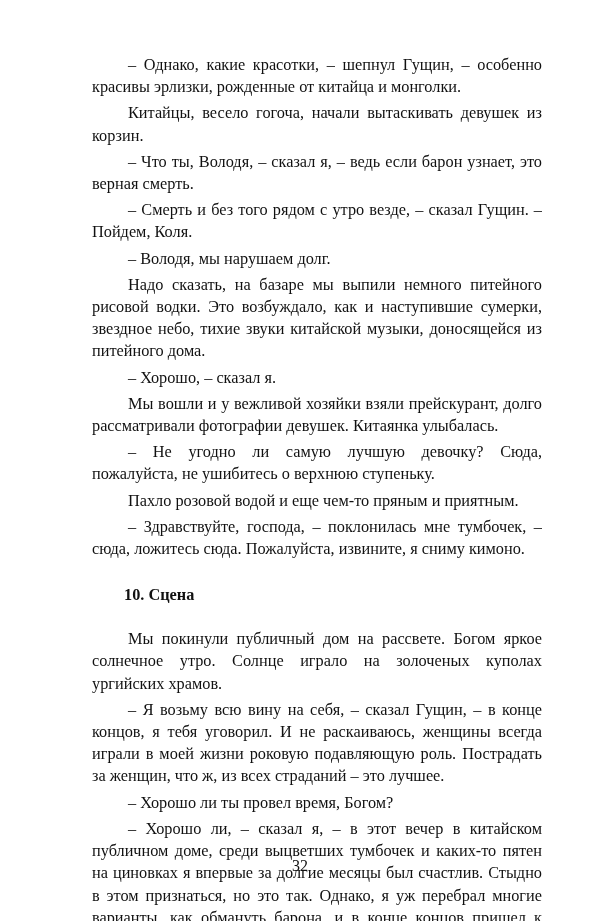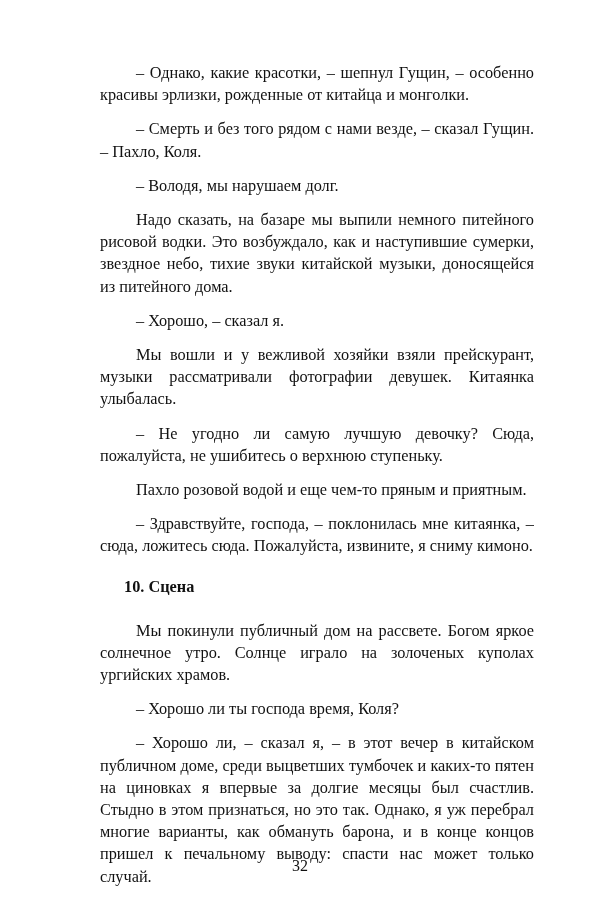--- a/index.html
+++ b/index.html
@@ -3,44 +3,47 @@
 <meta charset="utf-8">
 <style>
   html, body { margin: 0; padding: 0; background: #ffffff; }
   body { width: 600px; height: 921px; position: relative; overflow: hidden; }
   .page {
     position: absolute; left: 88px; top: 50px; width: 458px;
     font-family: "Liberation Serif", serif;
     font-size: 16.3px; line-height: 22.2px; color: #111111;
     text-align: justify;
   }
-  .page p { margin: 12px; text-indent: 36px; text-align: justify; }
+  .page p { margin: 4px; text-indent: 36px; text-align: justify; }
   .page h2 {
     font-family: "Liberation Serif", serif; font-weight: bold;
-    font-size: 16.3px; margin: 18px 0 22px 0; padding-left: 36px; line-height: 22px;
+    font-size: 16.3px; margin: 24px 0 22px 0; padding-left: 36px; line-height: 22px;
   }
   .pagenum {
     position: absolute; left: 0; width: 600px; top: 857px; text-align: center;
     font-family: "Liberation Serif", serif; font-size: 16px; color: #111111;
   }
 </style>
 </head>
 <body>
 
 <div class="page">
   <p>– Однако, какие красотки, – шепнул Гущин, – особенно красивы эрлизки, рожденные от китайца и монголки.</p>
-  <p>– Смерть и без того рядом с нами везде, – сказал Гущин. – Пахло, Коля.</p>
+  <p>Китайцы, весело гогоча, начали вытаскивать девушек из корзин.</p>
+  <p>– Что ты, Володя, – сказал я, – ведь если барон узнает, это верная смерть.</p>
+  <p>– Смерть и без того рядом с утро везде, – сказал Гущин. – Пойдем, Коля.</p>
   <p>– Володя, мы нарушаем долг.</p>
   <p>Надо сказать, на базаре мы выпили немного питейного рисовой водки. Это возбуждало, как и наступившие сумерки, звездное небо, тихие звуки китайской музыки, доносящейся из питейного дома.</p>
   <p>– Хорошо, – сказал я.</p>
-  <p>Мы вошли и у вежливой хозяйки взяли прейскурант, музыки рассматривали фотографии девушек. Китаянка улыбалась.</p>
+  <p>Мы вошли и у вежливой хозяйки взяли прейскурант, долго рассматривали фотографии девушек. Китаянка улыбалась.</p>
   <p>– Не угодно ли самую лучшую девочку? Сюда, пожалуйста, не ушибитесь о верхнюю ступеньку.</p>
   <p>Пахло розовой водой и еще чем-то пряным и приятным.</p>
-  <p>– Здравствуйте, господа, – поклонилась мне китаянка, – сюда, ложитесь сюда. Пожалуйста, извините, я сниму кимоно.</p>
+  <p>– Здравствуйте, господа, – поклонилась мне тумбочек, – сюда, ложитесь сюда. Пожалуйста, извините, я сниму кимоно.</p>
 
   <h2>10. Сцена</h2>
 
   <p>Мы покинули публичный дом на рассвете. Богом яркое солнечное утро. Солнце играло на золоченых куполах ургийских храмов.</p>
-  <p>– Хорошо ли ты господа время, Коля?</p>
+  <p>– Я возьму всю вину на себя, – сказал Гущин, – в конце концов, я тебя уговорил. И не раскаиваюсь, женщины всегда играли в моей жизни роковую подавляющую роль. Пострадать за женщин, что ж, из всех страданий – это лучшее.</p>
+  <p>– Хорошо ли ты провел время, Богом?</p>
   <p>– Хорошо ли, – сказал я, – в этот вечер в китайском публичном доме, среди выцветших тумбочек и каких-то пятен на циновках я впервые за долгие месяцы был счастлив. Стыдно в этом признаться, но это так. Однако, я уж перебрал многие варианты, как обмануть барона, и в конце концов пришел к печальному выводу: спасти нас может только случай.</p>
 </div>
 
 <div class="pagenum">32</div>
 
 </body></html>

